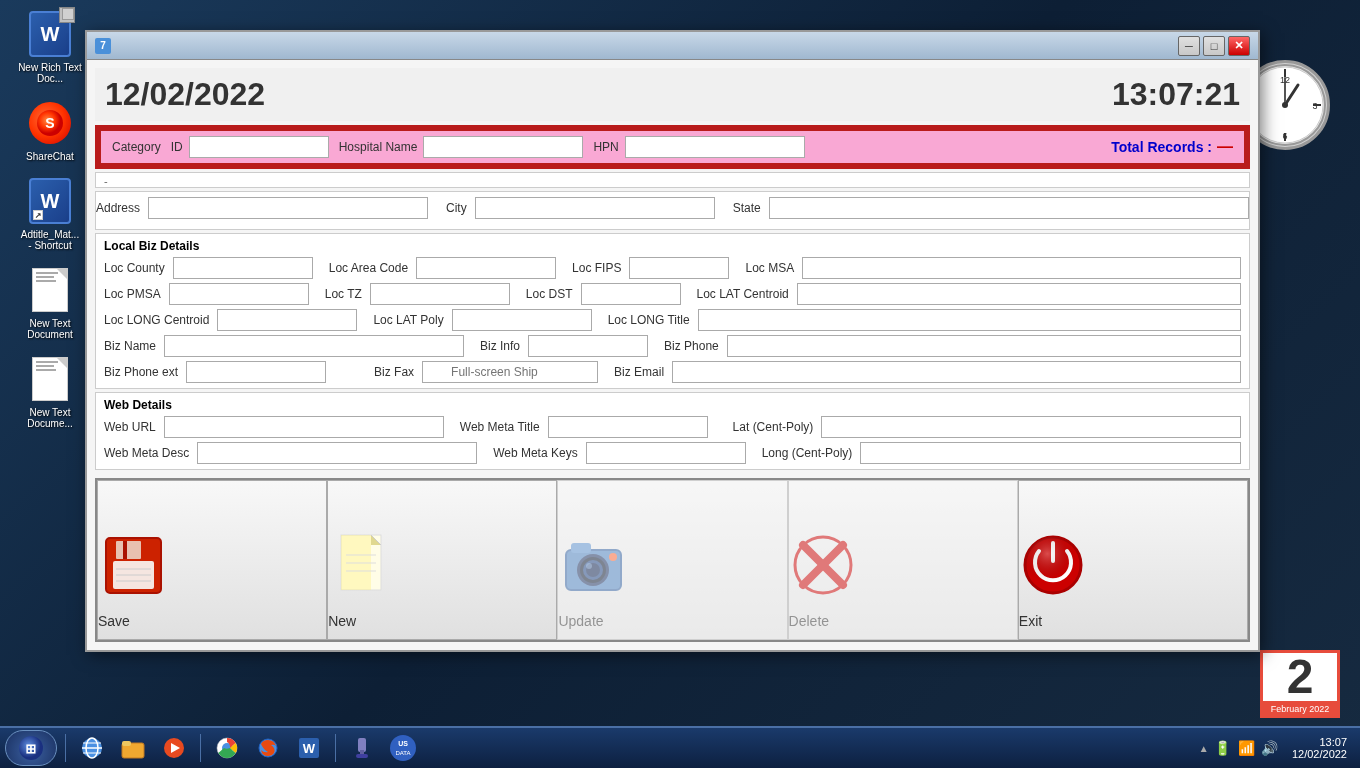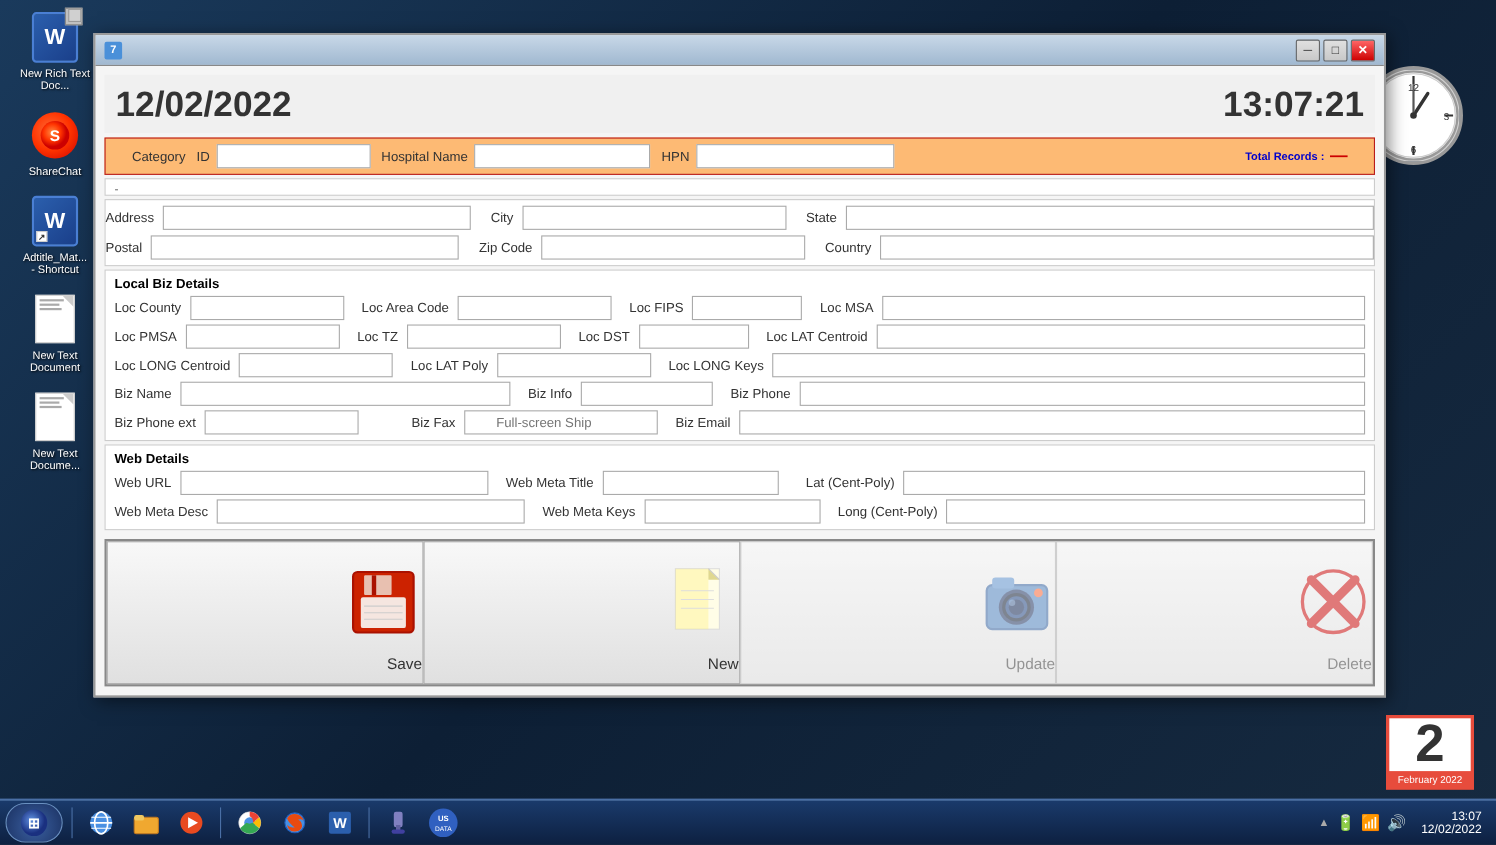--- a/index.html
+++ b/index.html
@@ -276,27 +276,27 @@
     
     .buttons-area {
       display: flex;
       gap: 0;
       margin-top: 8px;
       border: 2px solid #888;
     }
 
     .action-btn {
       flex: 1;
-      height: 130px;
+      height: 160px;
       background: linear-gradient(to bottom, #f8f8f8, #e0e0e0);
       border: 1px solid #aaa;
       cursor: pointer;
       display: flex;
       flex-direction: column;
-      align-items: flex-end;
+      align-items: flex-start;
       justify-content: flex-end;
       padding-bottom: 10px;
       font-size: 14px;
       color: #333;
       font-weight: normal;
     }
 
     .action-btn.disabled {
       opacity: 0.5;
     }
@@ -492,61 +492,53 @@
       </div>
     </div>
 
     <div class="app-content">
 
       <div style="display:flex;align-items:center;justify-content:space-between;padding:8px 10px;background:#f0f0f0;margin-bottom:4px;">
         <span class="header-date">12/02/2022</span>
         <span class="header-time">13:07:21</span>
       </div>
 
-      <div style="background:#fdba74;border:1px solid #b91c1c;padding:5px 24px;margin-bottom:3px;">
+      <div style="background:#f9a8d4;border:6px solid #b91c1c;padding:5px 11px;margin-bottom:3px;">
         <div style="display:flex;align-items:center;gap:10px;">
           <span class="field-label">Category</span>
           <div style="display:flex;align-items:center;gap:6px;flex:0 0 auto;">
             <span class="field-label">ID</span>
             <input class="field-input input-md" type="text" value="" style="">
           </div>
           <div style="display:flex;align-items:center;gap:6px;flex:0 0 auto;">
             <span class="field-label">Hospital Name</span>
             <input class="field-input" style="width: 160px;" type="text" value="">
           </div>
           <div style="display:flex;align-items:center;gap:6px;flex:0 0 auto;">
             <span class="field-label">HPN</span>
             <input class="field-input" style="width: 180px;" type="text" value="">
           </div>
           <div style="margin-left:auto;display:flex;align-items:center;gap:5px;">
-            <span style="color:#0000cc;font-weight:bold;font-size:10px;">Total Records :</span>
+            <span style="color:#0000cc;font-weight:bold;font-size:14px;">Total Records :</span>
             <span style="color:#cc0000;font-weight:bold;font-size:16px;">—</span>
           </div>
         </div>
       </div>
 
       <div style="background:white;border:1px solid #ccc;padding:1px 8px;margin-bottom:3px;height:16px;">
         <span style="color:#666;font-size:11px;">-</span>
       </div>
 
       <div style="background:white;border:1px solid #ccc;padding:5px 0;margin-bottom:3px;">
         <div style="display:flex;align-items:center;gap:8px;margin-bottom:5px;">
           <span class="field-label">Address</span>
           <input class="field-input" style="width: 280px;" type="text" value="">
           <span class="field-label" style="margin-left:10px;">City</span>
           <input class="field-input" style="width: 240px;" type="text" value="">
           <span class="field-label" style="margin-left:10px;">State</span>
-          <input class="field-input" style="flex: 1 1 0%;" type="text" value="">
-        </div>
-        <div style="display:flex;align-items:center;gap:8px;">
-          <span class="field-label">Postal</span>
-          <input class="field-input" style="width: 280px;" type="text" value="">
-          <span class="field-label" style="margin-left:10px;">Zip Code</span>
-          <input class="field-input" style="width: 240px;" type="text" value="">
-          <span class="field-label" style="margin-left:10px;">Country</span>
           <input class="field-input" style="flex: 1 1 0%;" type="text" value="">
         </div>
       </div>
 
       <div style="background:white;border:1px solid #ccc;padding:5px 8px;margin-bottom:3px;">
         <div style="font-weight:bold;font-size:12px;margin-bottom:4px;">Local  Biz Details</div>
 
         <div style="display:flex;align-items:center;gap:8px;margin-bottom:4px;">
           <span class="field-label">Loc County</span>
           <input class="field-input" style="width: 140px;" type="text" value="">
@@ -567,21 +559,21 @@
           <input class="field-input" style="width: 100px;" type="text" value="">
           <span class="field-label" style="margin-left:8px;">Loc LAT Centroid</span>
           <input class="field-input" style="flex: 1 1 0%;" type="text" value="">
         </div>
 
         <div style="display:flex;align-items:center;gap:8px;margin-bottom:4px;">
           <span class="field-label">Loc LONG Centroid</span>
           <input class="field-input" style="width: 140px;" type="text" value="">
           <span class="field-label" style="margin-left:8px;">Loc LAT Poly</span>
           <input class="field-input" style="width: 140px;" type="text" value="">
-          <span class="field-label" style="margin-left:8px;">Loc LONG Keys</span>
+          <span class="field-label" style="margin-left:8px;">Loc LONG Title</span>
           <input class="field-input" style="flex: 1 1 0%;" type="text" value="">
         </div>
 
         <div style="display:flex;align-items:center;gap:8px;margin-bottom:4px;">
           <span class="field-label">Biz Name</span>
           <input class="field-input" style="width: 300px;" type="text" value="">
           <span class="field-label" style="margin-left:8px;">Biz Info</span>
           <input class="field-input" style="width: 120px;" type="text" value="">
           <span class="field-label" style="margin-left:8px;">Biz Phone</span>
           <input class="field-input" style="flex: 1 1 0%;" type="text" value="">
@@ -688,20 +680,41 @@
             <svg width="65" height="65" viewBox="0 0 65 65">
 
               <circle cx="32" cy="32" r="28" fill="none" stroke="#cc0000" stroke-width="3"></circle>
               <line x1="12" y1="12" x2="52" y2="52" stroke="#cc0000" stroke-width="8" stroke-linecap="round"></line>
               <line x1="52" y1="12" x2="12" y2="52" stroke="#cc0000" stroke-width="8" stroke-linecap="round"></line>
             </svg>
           </div>
           <span>Delete</span>
         </button>
 
+        <button class="action-btn">
+          <div class="btn-icon">
+            <svg width="65" height="65" viewBox="0 0 65 65">
+
+              <circle cx="32" cy="32" r="28" fill="#cc0000"></circle>
+              <circle cx="32" cy="32" r="28" fill="none" stroke="#aa0000" stroke-width="3"></circle>
+
+              <path d="M 32 10 L 32 28" stroke="white" stroke-width="4" stroke-linecap="round"></path>
+              <path d="M 18 18 A 18 18 0 1 0 46 18" stroke="white" stroke-width="4" fill="none" stroke-linecap="round"></path>
+
+              <circle cx="32" cy="32" r="28" fill="url(#power_grad)" opacity="0.3"></circle>
+              <defs>
+                <radialGradient id="power_grad" cx="40%" cy="30%">
+                  <stop offset="0%" stop-color="white"></stop>
+                  <stop offset="100%" stop-color="transparent"></stop>
+                </radialGradient>
+              </defs>
+            </svg>
+          </div>
+          <span>Exit</span>
+        </button>
 
       </div>
     </div>
   </div>
 
   <div class="taskbar">
 
     <div class="start-btn">
       <svg width="28" height="28" viewBox="0 0 28 28">
         <circle cx="14" cy="14" r="12" fill="url(#win_grad)"></circle>

